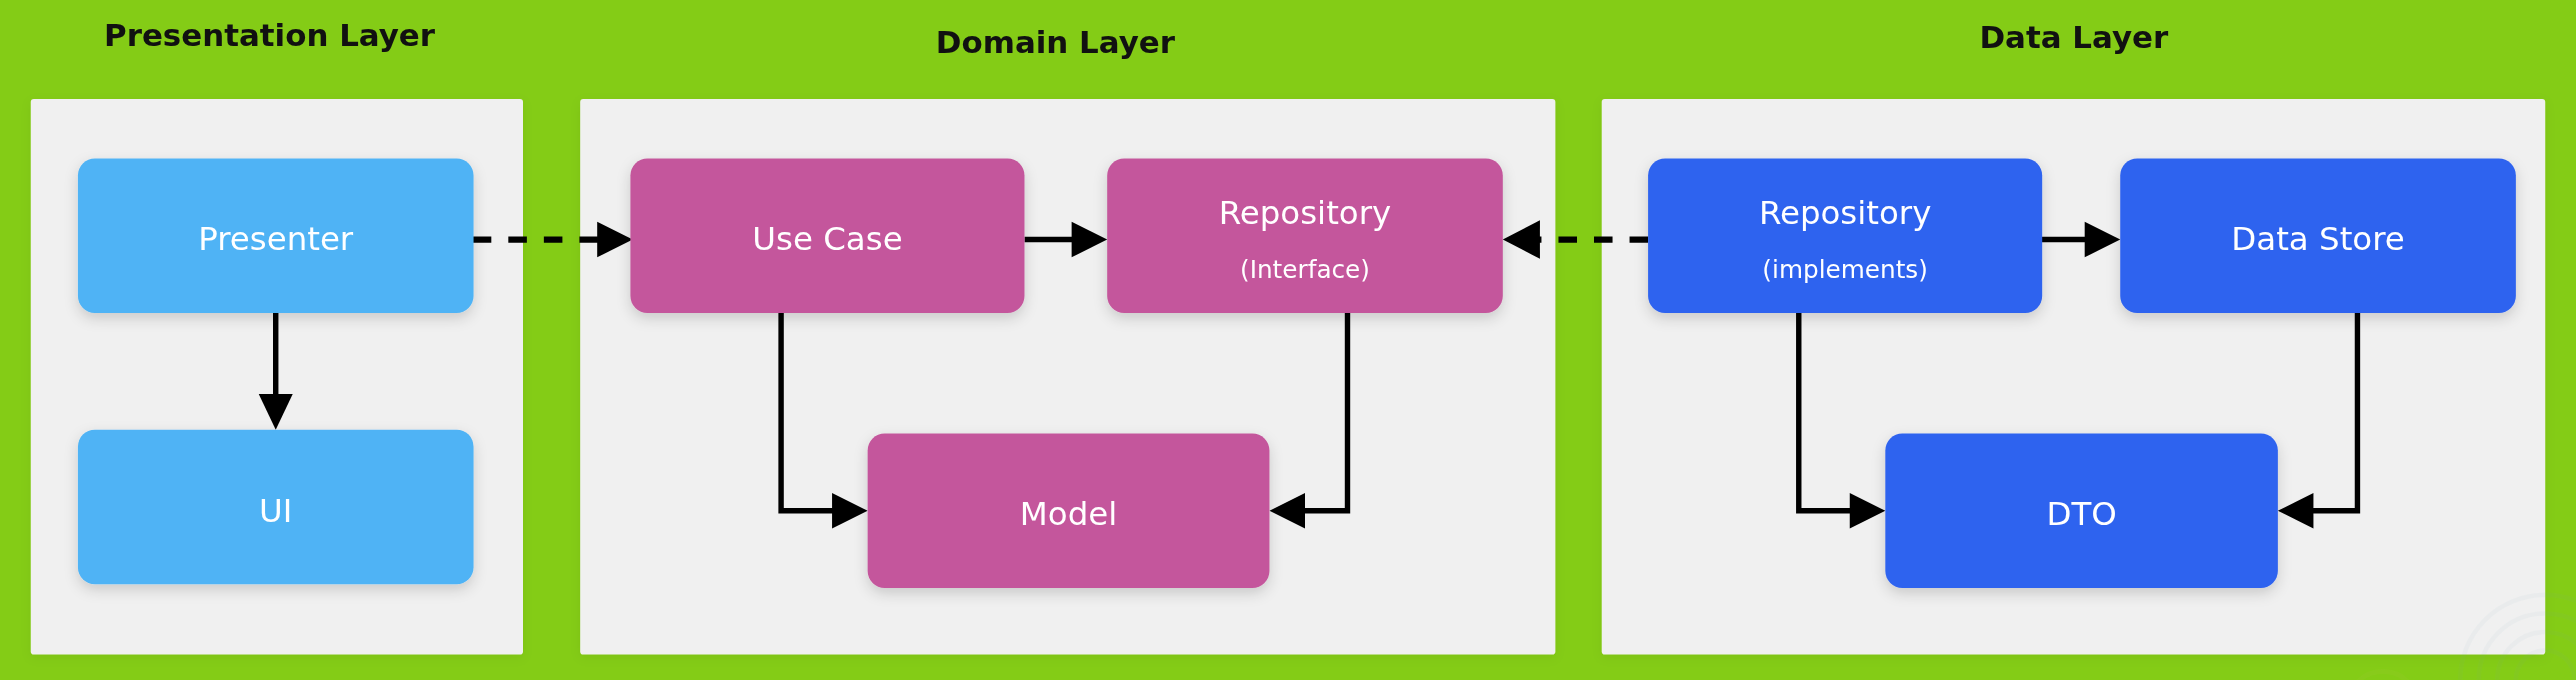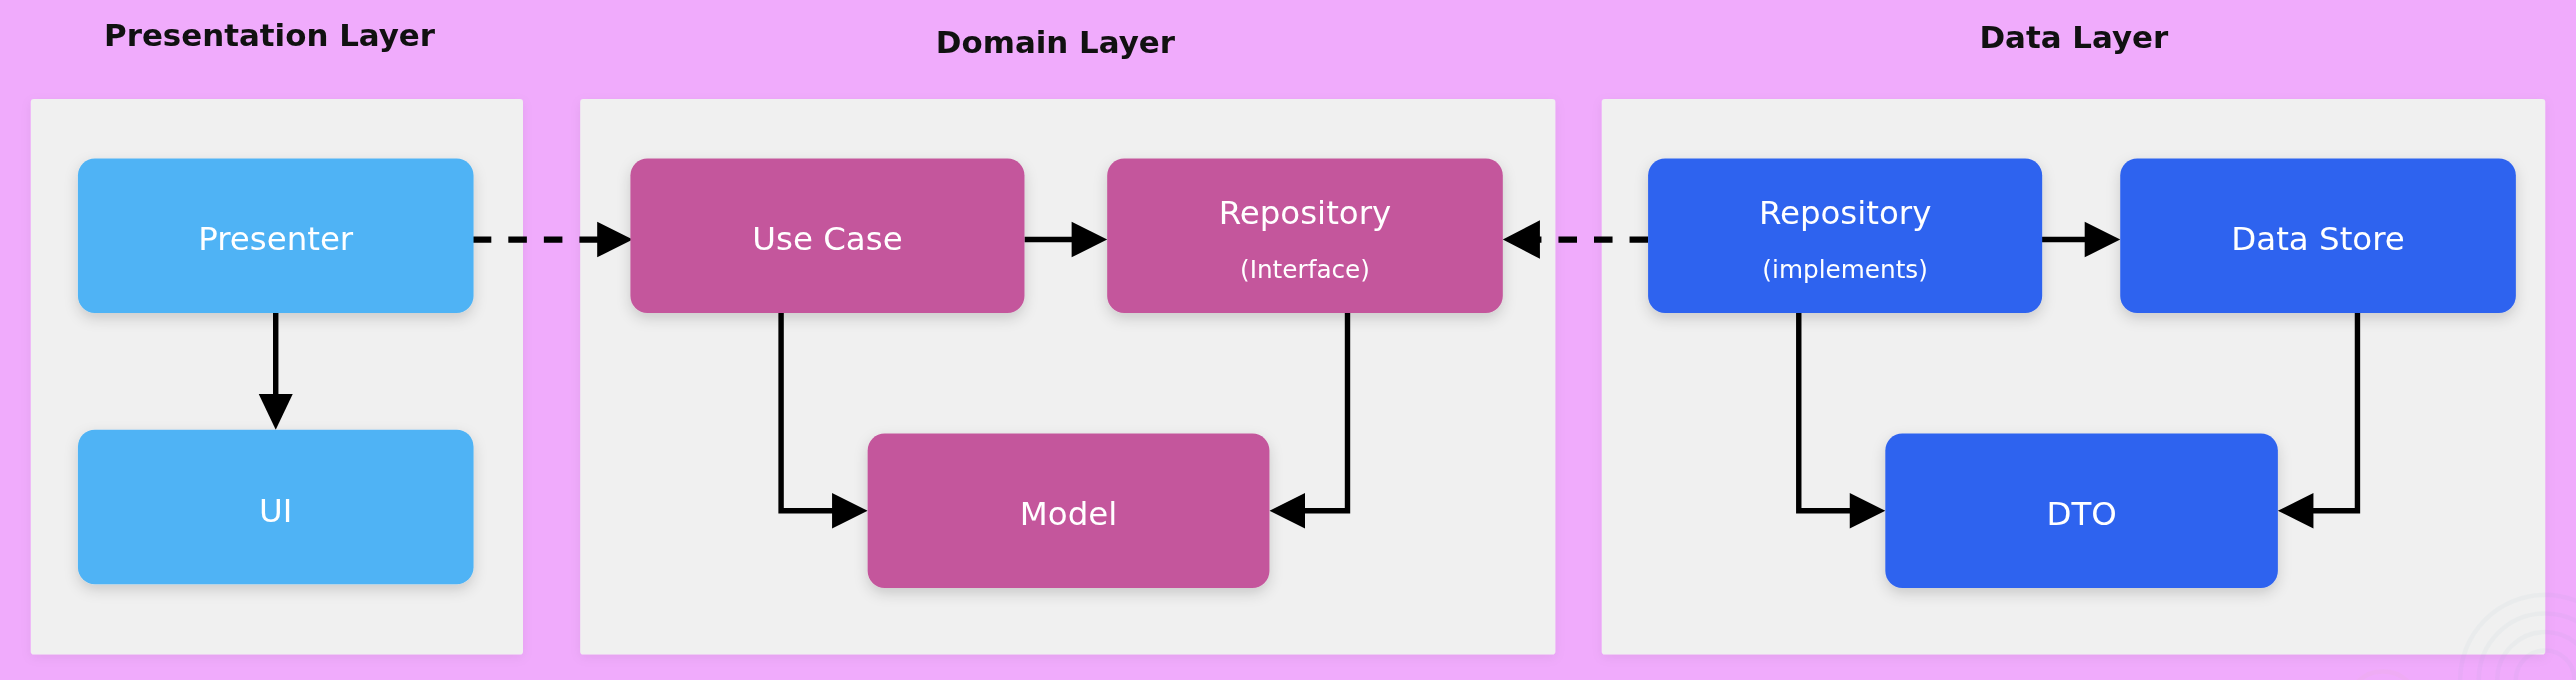--- a/index.html
+++ b/index.html
@@ -11,21 +11,21 @@
     width: 2576px;
     height: 680px;
     font-family: "DejaVu Sans", "Liberation Sans", sans-serif;
     overflow: hidden;
     position: relative;
   }
   #stage {
     position: relative;
     width: 2576px;
     height: 680px;
-    background: #f0abfc;
+    background: #84cc16;
   }
   svg.canvas {
     position: absolute;
     top: 0; left: 0;
     width: 2576px;
     height: 680px;
     display: block;
   }
   .layer-title {
     font-family: "DejaVu Sans", "Liberation Sans", sans-serif;

